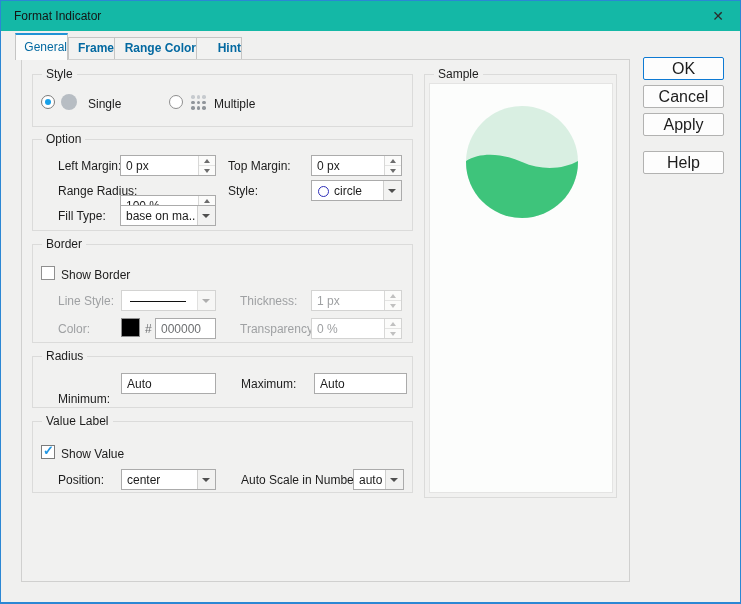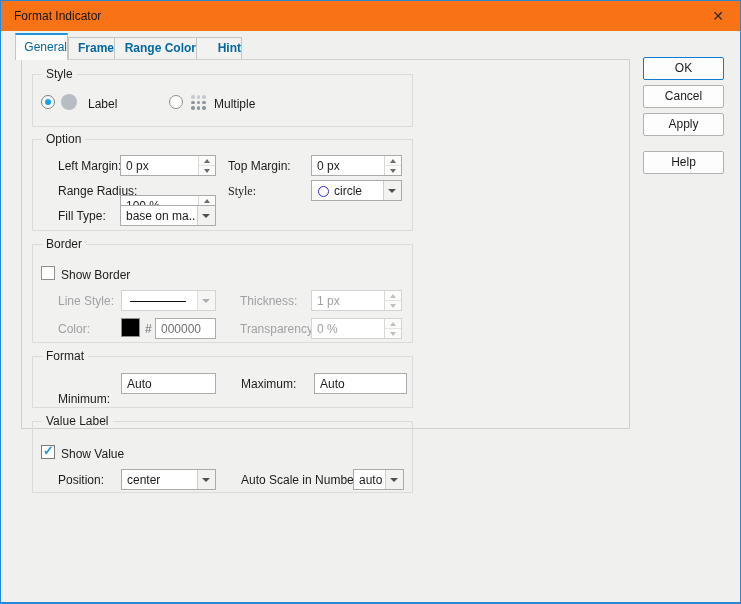--- a/index.html
+++ b/index.html
@@ -3,35 +3,35 @@
 <meta charset="utf-8">
 <style>
   * { margin:0; padding:0; box-sizing:border-box; }
   html,body { width:741px; height:604px; background:#e8e8e8; }
   body { font-family:"Liberation Sans", sans-serif; font-size:12px; color:#1c1c1c; }
 
   .window { position:relative; width:741px; height:604px; background:#f0f0ef;
             border:1px solid #2b87d4; border-bottom-width:2px; overflow:hidden; }
 
   
-  .titlebar { position:absolute; left:0; top:0; right:0; height:30px; background:#f97316; }
+  .titlebar { position:absolute; left:0; top:0; right:0; height:30px; background:#14b8a6; }
   .titlebar .title { position:absolute; left:13px; top:8px; font-size:12px; color:#141414; }
   .titlebar .close { position:absolute; right:6px; top:3px; width:32px; height:24px;
                      display:flex; align-items:center; justify-content:center;
                      font-size:14px; color:#2b2b2b; cursor:default; }
 
   
   .tab { position:absolute; text-align:right; background:#f2f2f1;
          border:1px solid #c5c5c4; border-bottom:none; color:#0369a1; }
   .tab.inactive { top:36px; height:22px; line-height:21px;font-weight:bold; }
   .tab.active { left:14px; top:32px; width:53px; height:27px; line-height:24px;
                 background:#fbfbfa; border-top:2px solid #2193d6; z-index:3; }
 
   
-  .panel { position:absolute; left:20px; top:58px; width:609px; height:370px;
+  .panel { position:absolute; left:20px; top:58px; width:609px; height:523px;
            border:1px solid #d0d0cf; background:#f1f1f0; }
 
   
   .group { position:absolute; border:1px solid #dbdbda; }
   .gtitle { position:absolute; top:-8px; left:9px; background:#f1f1f0; padding:0 4px;
             color:#1c1c1c; line-height:14px; }
 
   .lbl { position:absolute; line-height:14px; white-space:nowrap; }
   .lbl.dis { color:#9fa1a3; }
 
@@ -98,21 +98,21 @@
   
   .swatch { position:absolute; width:19px; height:19px; border:1px solid #8f8f8f; }
 
   
   .sample-inner { position:absolute; left:4px; top:8px; width:184px; height:410px;
                   background:#fcfdfc; border:1px solid #e4e4e3; }
 
   
   .btn { position:absolute; left:642px; width:81px; height:23px; background:#fdfdfd;
          border:1px solid #b2b2b1; border-radius:2px; text-align:center; line-height:21px;
-         font-size:12px; color:#1c1c1c; cursor:default; }
+         font-size:16px; color:#1c1c1c; cursor:default; }
   .btn.primary { border-color:#0e7ad3; }
 </style>
 </head>
 <body>
 
 <div class="window">
 
   <div class="titlebar">
     <span class="title">Format Indicator</span>
     <span class="close">✕</span>
@@ -122,21 +122,21 @@
   <div class="tab inactive" style="left:67px; width:47px;">Frame</div>
   <div class="tab inactive" style="left:113px; width:83px;">Range Color</div>
   <div class="tab inactive" style="left:195px; width:46px;">Hint</div>
 
   <div class="panel">
 
     <div class="group" style="left:10px; top:14px; width:381px; height:53px;">
       <span class="gtitle">Style</span>
       <span class="radio sel" style="left:8px; top:20px;"></span>
       <span class="icon-circle-solid" style="left:28px; top:19px;"></span>
-      <span class="lbl" style="left:55px; top:22px;">Label</span>
+      <span class="lbl" style="left:55px; top:22px;">Single</span>
       <span class="radio" style="left:136px; top:20px;"></span>
       <span class="icon-dots" style="left:157px; top:19px;">
         <i class="lt"></i>
           <i class="lt"></i>
           <i class="lt"></i>
           <i></i>
           <i></i>
           <i></i>
           <i></i>
           <i></i>
@@ -168,21 +168,21 @@
 
       <span class="lbl" style="left:25px; top:44px;">Range Radius:</span>
       <div class="sf" style="left:87px; top:40px; width:96px;margin-top:15px;">
         <input value="100 %" style="">
         <div class="spin">
             <div class="up"></div>
             <div class="dn"></div>
           </div>
       </div>
 
-      <span class="lbl" style="left:195px; top:44px;font-family:Liberation Serif, serif;">Style:</span>
+      <span class="lbl" style="left:195px; top:44px;">Style:</span>
       <div class="dd" style="left:278px; top:40px; width:91px;">
         <span class="shape-circle"></span>
         <span class="txt">circle</span>
         <span class="ddbtn"></span>
       </div>
 
       <span class="lbl" style="left:25px; top:69px;">Fill Type:</span>
       <div class="dd" style="left:87px; top:65px; width:96px;">
         <span class="txt">base on ma...</span>
         <span class="ddbtn"></span>
@@ -217,21 +217,21 @@
       <div class="sf dis" style="left:278px; top:73px; width:91px;">
         <input value="0 %" style="">
         <div class="spin">
             <div class="up"></div>
             <div class="dn"></div>
           </div>
       </div>
     </div>
 
     <div class="group" style="left:10px; top:296px; width:381px; height:52px;">
-      <span class="gtitle">Format</span>
+      <span class="gtitle">Radius</span>
       <span class="lbl" style="left:25px; top:20px;margin-top:15px;">Minimum:</span>
       <input class="txtfield" style="left: 88px; top: 16px; width: 95px;" value="Auto">
       <span class="lbl" style="left:208px; top:20px;">Maximum:</span>
       <input class="txtfield" style="left: 281px; top: 16px; width: 93px;" value="Auto">
     </div>
 
     <div class="group" style="left:10px; top:361px; width:381px; height:72px;">
       <span class="gtitle">Value Label</span>
 
       <span class="cb" style="left:8px; top:23px; border-color:#7b7b7b;">
@@ -244,20 +244,34 @@
         <span class="txt">center</span>
         <span class="ddbtn"></span>
       </div>
       <span class="lbl" style="left:208px; top:51px;">Auto Scale in Number:</span>
       <div class="dd" style="left:320px; top:47px; width:51px;">
         <span class="txt">auto</span>
         <span class="ddbtn"></span>
       </div>
     </div>
 
+    <div class="group" style="left:402px; top:14px; width:193px; height:424px;">
+      <span class="gtitle">Sample</span>
+      <div class="sample-inner">
+        <svg width="184" height="410">
+          <defs>
+            <clipPath id="circleClip">
+                <circle cx="92" cy="78" r="56"></circle>
+              </clipPath>
+          </defs>
+          <circle cx="92" cy="78" r="56" fill="#d9efe2"></circle>
+          <path d="M36,77 C50,68 72,69 92,78 C112,87 134,85 148,77 L148,140 L36,140 Z" clip-path="url(#circleClip)" fill="#3ec47b"></path>
+        </svg>
+      </div>
+    </div>
 
   </div>
 
   <div class="btn primary" style="top:56px;">OK</div>
   <div class="btn" style="top:84px;">Cancel</div>
   <div class="btn" style="top:112px;">Apply</div>
   <div class="btn" style="top:150px;">Help</div>
 
 </div>
 

